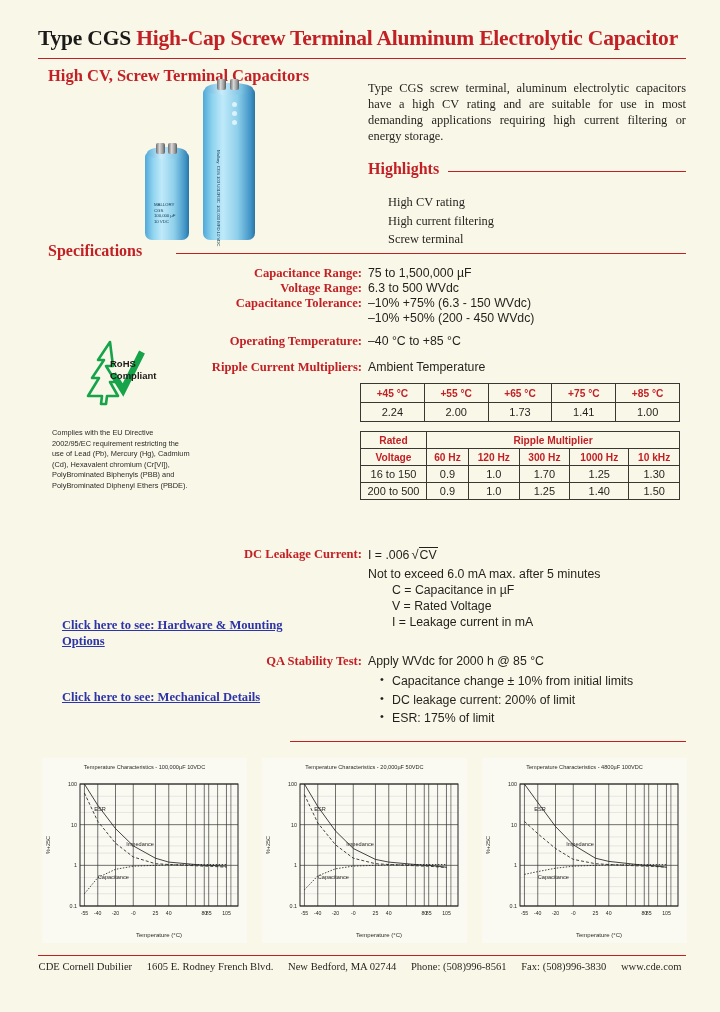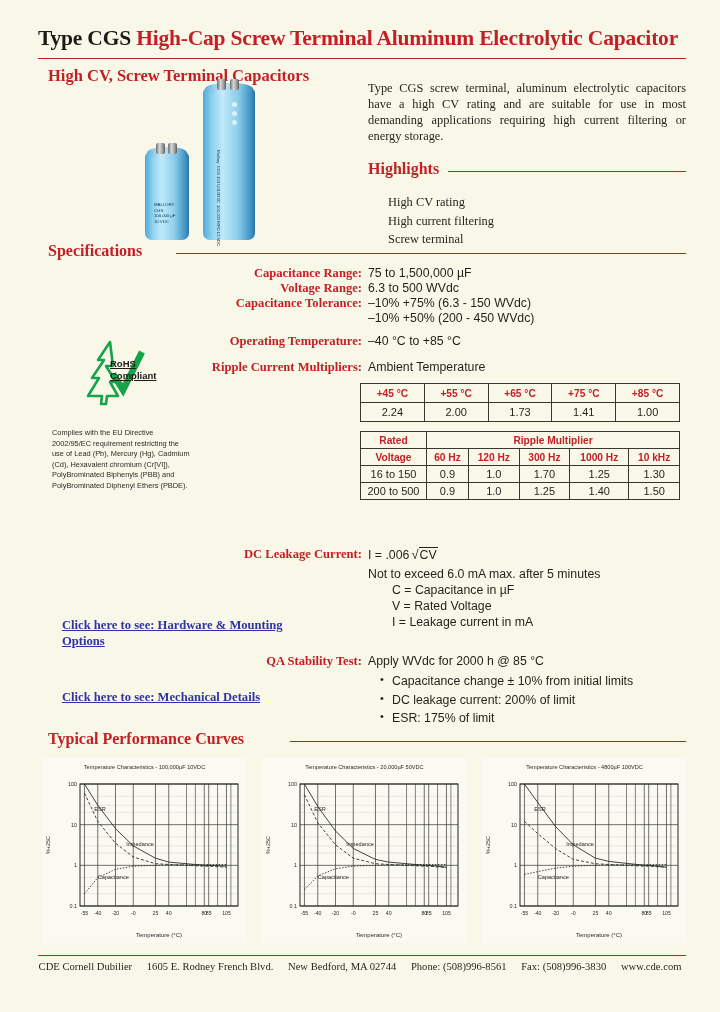--- a/index.html
+++ b/index.html
@@ -88,21 +88,20 @@
     font-size: 12.3px; color: #231f1c;
     font-family: "Liberation Sans", sans-serif;
   }
 
   
   .rohs { position: absolute; left: 80px; top: 338px; width: 70px; height: 70px; }
   .rohs-label {
     position: absolute; left: 110px; top: 358px;
     font-size: 9.5px; font-weight: bold; color: #1c1a18; line-height: 1.25;
     font-family: "Liberation Sans", sans-serif;
-    text-decoration: underline;
   }
   .rohs-text {
     position: absolute; left: 52px; top: 428px; width: 140px;
     font-size: 7.4px; line-height: 1.42; color: #2b2926;
     font-family: "Liberation Sans", sans-serif;
   }
 
   
   table.dt { position: absolute; border-collapse: collapse; background: #f9f8e8; }
   table.dt td, table.dt th {
@@ -288,21 +287,20 @@
   <div class="link" style="left:62px; top:618px; width:256px;">Click here to see: Hardware &amp; Mounting Options</div>
 
   <div class="spec-lbl" style="left:140px; top:654px;">QA Stability Test:</div>
   <div class="leak-val" style="top:654px;">Apply WVdc for 2000 h @ 85 °C</div>
   <div class="bullets" style="top:672px;">
     <div>Capacitance change ± 10% from initial limits</div>
     <div>DC leakage current: 200% of limit</div>
     <div>ESR: 175% of limit</div>
   </div>
 
-  <div class="curves-head">Typical Performance Curves</div>
   <div class="curves-rule"></div>
 
   <div class="chart-box" id="chart-1">
       <svg width="205" height="185" viewBox="0 0 205 185">
         <text x="102.5" y="11" text-anchor="middle" font-family="&quot;Liberation Sans&quot;, sans-serif" font-size="5.6" fill="#2b2926">Temperature Characteristics - 100,000µF 10VDC</text>
         <line x1="38" y1="148" x2="196" y2="148" stroke="#333" stroke-width="0.7"></line>
         <line x1="38" y1="107.33333333333334" x2="196" y2="107.33333333333334" stroke="#333" stroke-width="0.7"></line>
         <line x1="38" y1="66.66666666666667" x2="196" y2="66.66666666666667" stroke="#333" stroke-width="0.7"></line>
         <line x1="38" y1="26" x2="196" y2="26" stroke="#333" stroke-width="0.7"></line>
         <line x1="38" y1="135.75811350966475" x2="196" y2="135.75811350966475" stroke="#bbb" stroke-width="0.35"></line>

